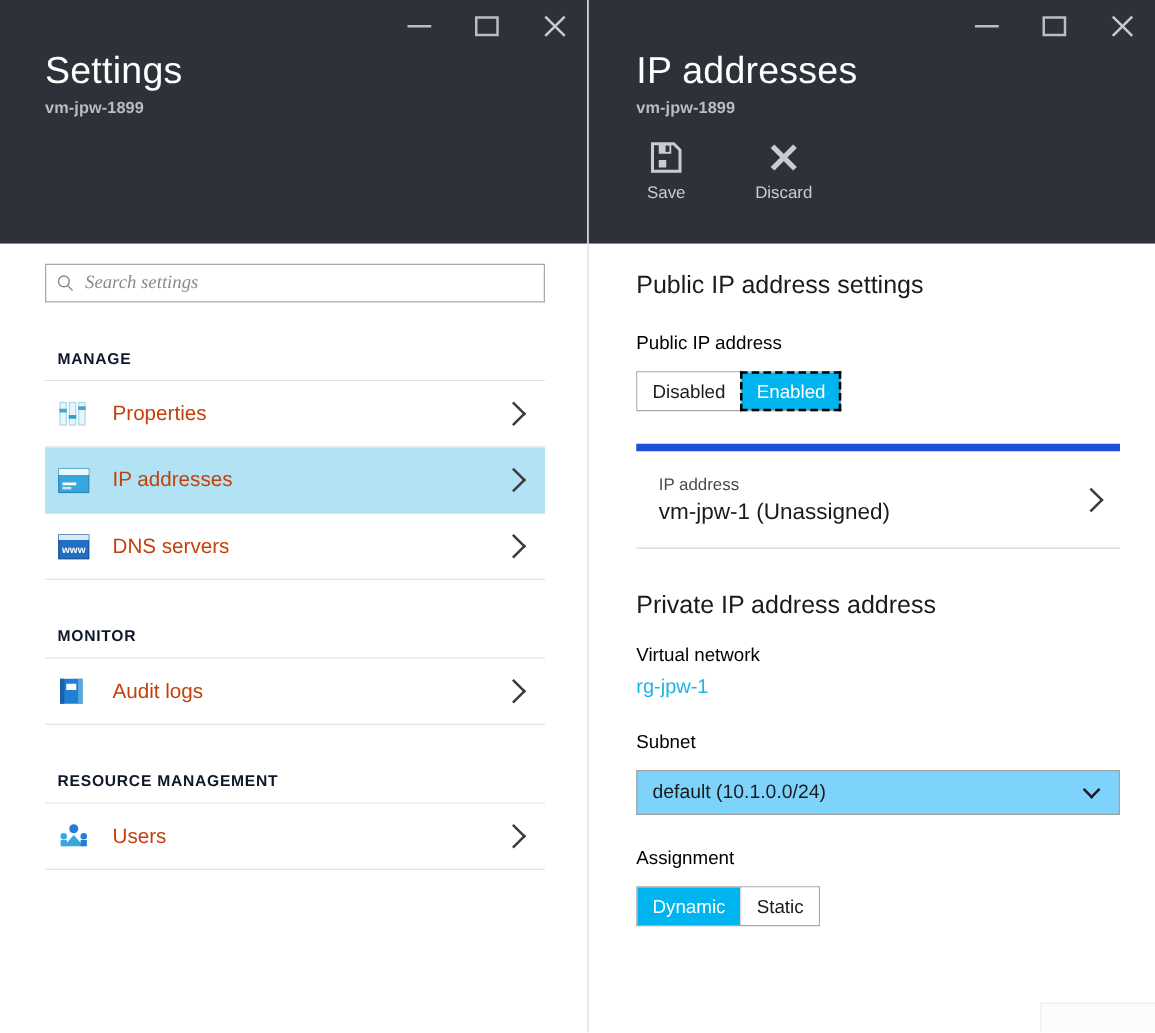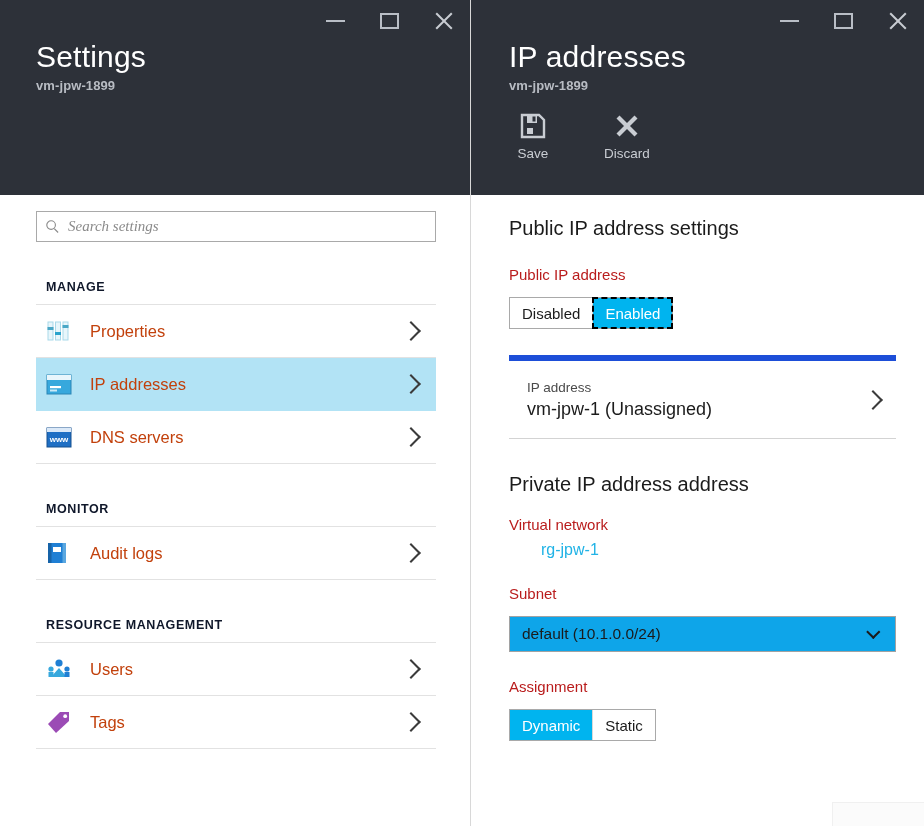--- a/index.html
+++ b/index.html
@@ -94,21 +94,21 @@
   .nav-label { flex:1; font-size: 16.5px; color:#c2410c; font-weight: 400; }
   .chev {
     width: 14px; height: 14px;
     border-top: 2px solid #3b3b3b; border-right: 2px solid #3b3b3b;
     transform: rotate(45deg); margin-right: 8px;
   }
 
   
   .right-body { flex:1; background:#fff; padding: 22px 28px 0 38px; overflow:hidden; position:relative; }
   .h2 { font-size: 20px; font-weight: 400; color:#1b1b1b; }
-  .field-label { font-size: 15px; color:#b91c1c; }
+  .field-label { font-size: 15px; color:#000000; }
 
   .segmented { display:inline-flex; border:1px solid #a9a9a9; height: 32px; }
   .seg {
     display:flex; align-items:center; justify-content:center;
     padding: 0 12px; font-size: 15px; color:#1b1b1b; background:#fff; cursor:pointer;
     border-right: 1px solid #d8d8d8;
   }
   .seg:last-child { border-right: none; }
   .seg.active { background:#00b4ef; color:#ffffff; }
   .seg.focused { outline: 2px dashed #000; outline-offset: -1px; border:none; }
@@ -118,35 +118,35 @@
     height: 84px; display:flex; align-items:center; cursor:pointer;
     padding: 0 8px 0 18px;
   }
   .row-link .row-text { flex:1; }
   .row-sub { font-size: 13.5px; color:#4a4a4a; }
   .row-main { font-size: 18px; color:#1b1b1b; margin-top:4px; }
 
   .link-blue { color:#21b3e6; font-size: 16px; cursor:pointer; }
 
   .select-box {
-    height: 36px; border:1px solid #a2a2a2; background:#0ea5e9;
+    height: 36px; border:1px solid #a2a2a2; background:#7dd3fc;
     display:flex; align-items:center; padding: 0 10px 0 12px;
     font-size: 15.5px; color:#1b1b1b; cursor:pointer;
   }
   .select-box .val { flex:1; }
   .caret {
     width: 10px; height: 10px; margin-right:6px;
     border-left: 2px solid #1b1b1b; border-bottom: 2px solid #1b1b1b;
     transform: rotate(-45deg) translate(1px,-2px);
   }
   .mt14 { margin-top: 14px; }
   .mt20 { margin-top: 20px; }
   .mt26 { margin-top: 26px; }
   .mt34 { margin-top: 34px; }
-  .mt8  { margin-top: 8px; margin-left: 32px; }
+  .mt8  { margin-top: 8px; }
 
   .ghost-corner {
     position:absolute; right: 0; bottom: 0; width: 92px; height: 24px;
     background: #fbfbfb; border-top:1px solid #f0f0f0; border-left:1px solid #f0f0f0;
   }
 </style>
 </head>
 <body>
 
 <div id="app">
@@ -252,30 +252,20 @@
               <circle cx="5" cy="11" r="2.6" fill="#37a8dd"></circle>
               <rect x="2.5" y="14" width="5" height="5" fill="#37a8dd"></rect>
               <circle cx="21" cy="11" r="2.6" fill="#1f7fd4"></circle>
               <rect x="18.5" y="14" width="5" height="5" fill="#1f7fd4"></rect>
             </svg>
           </span>
           <span class="nav-label">Users</span>
           <span class="chev"></span>
         </div>
 
-        <div class="nav-item">
-          <span class="nav-icon">
-            <svg width="26" height="24" viewBox="0 0 26 24">
-              <path d="M14 2 L23 2 L23 11 L10 23 L2 14 Z" fill="#9b4bb5"></path>
-              <circle cx="19.2" cy="6.2" r="1.9" fill="#ffffff"></circle>
-            </svg>
-          </span>
-          <span class="nav-label">Tags</span>
-          <span class="chev"></span>
-        </div>
       </div>
 
     </div>
   </section>
 
   <section class="blade blade-right">
 
     <div class="blade-header">
       <div class="win-controls">
         <div class="win-btn">

